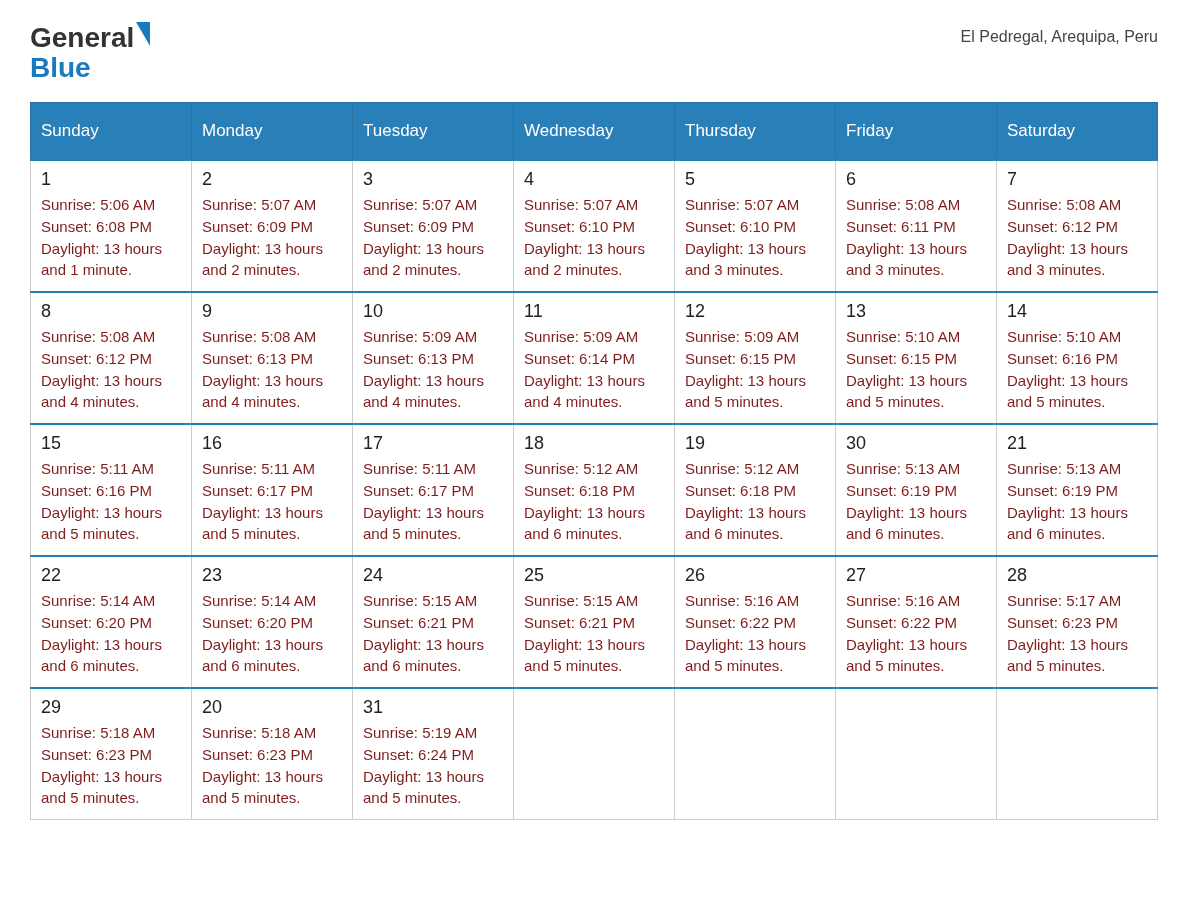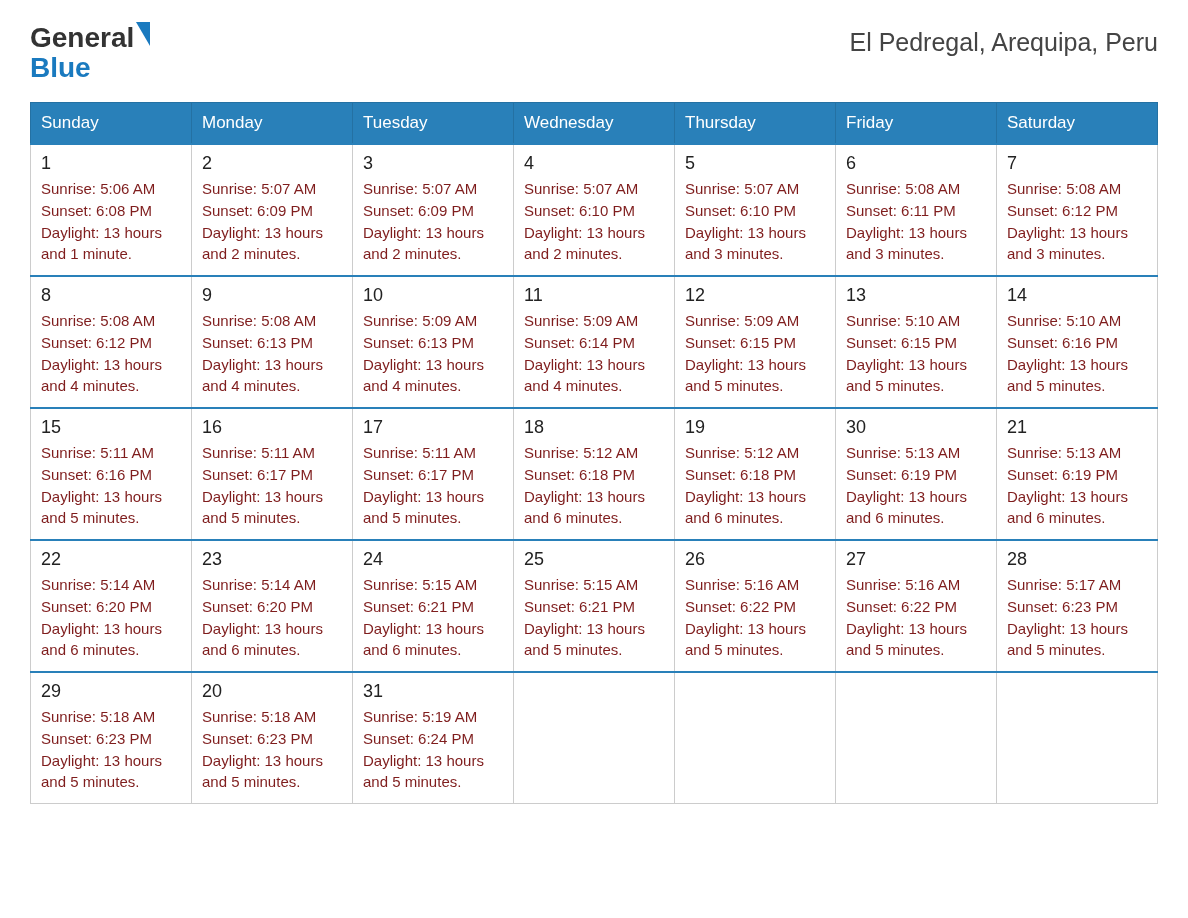--- a/index.html
+++ b/index.html
@@ -48,35 +48,35 @@
     .title-area {
       text-align: right;
     }
     .cal-title {
       font-size: 52px;
       font-weight: normal;
       color: #222;
       line-height: 1.1;
     }
     .cal-subtitle {
-      font-size: 25px;
+      font-size: 16px;
       color: #444;
       margin-top: 4px;
     }
     table {
       width: 100%;
       border-collapse: collapse;
       table-layout: fixed;
     }
     thead th {
       background: #2980b9;
       color: #fff;
       font-size: 17px;
       font-weight: normal;
-      padding: 10px 10px;
+      padding: 18px 10px;
       text-align: left;
       border: 1px solid #2471a3;
     }
     tbody td {
       vertical-align: top;
       padding: 8px 10px 10px 10px;
       border: 1px solid #ccc;
       font-size: 13px;
       color: #333;
       min-height: 100px;

